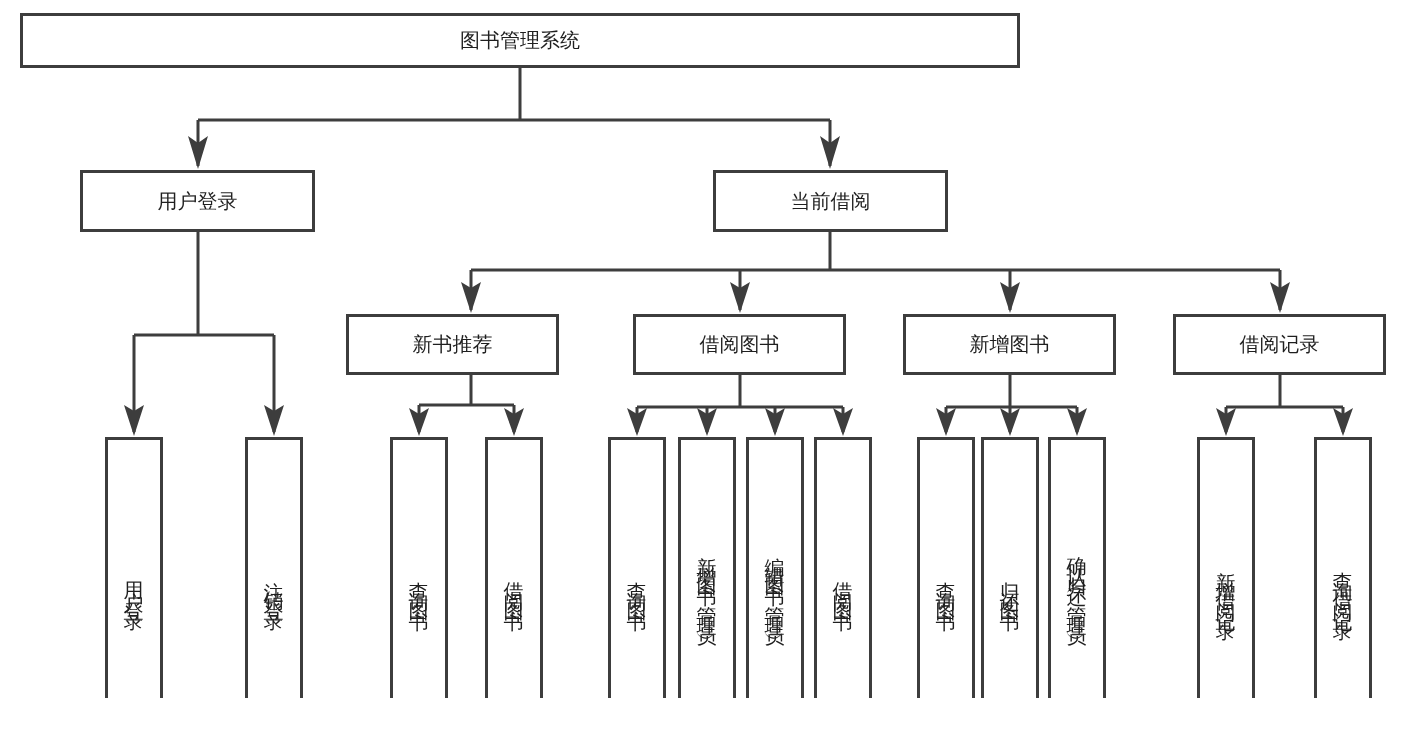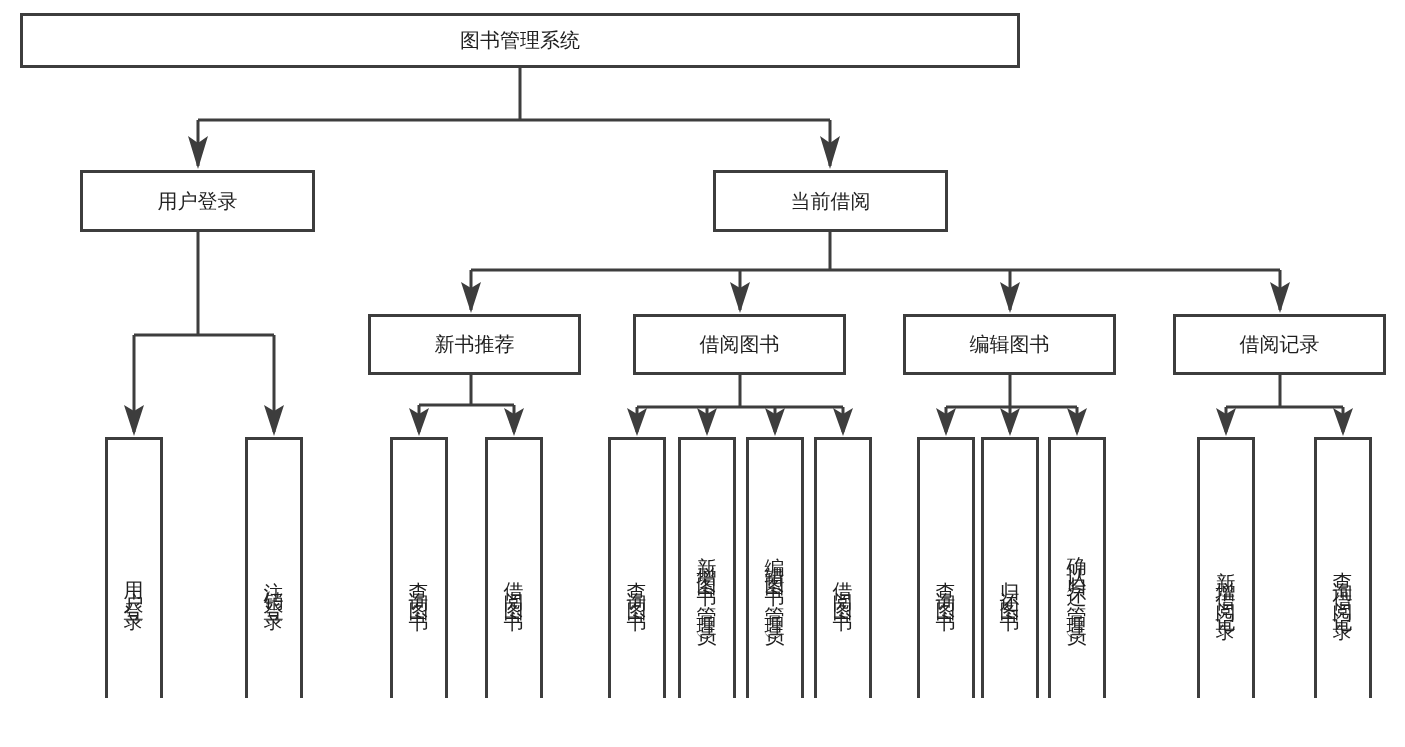--- a/index.html
+++ b/index.html
@@ -95,23 +95,23 @@
     <polygon points="1077,436 1067,408 1077,414 1087,408"></polygon>
     <polygon points="1226,436 1216,408 1226,414 1236,408"></polygon>
     <polygon points="1343,436 1333,408 1343,414 1353,408"></polygon>
   </svg>
 
   <div class="hbox root">图书管理系统</div>
 
   <div class="hbox lvl2" style="left:80px;">用户登录</div>
   <div class="hbox lvl2" style="left:713px;">当前借阅</div>
 
-  <div class="hbox lvl3" style="left:368px;">新书推荐</div>
+  <div class="hbox lvl3" style="left:346px;">新书推荐</div>
   <div class="hbox lvl3" style="left:633px;">借阅图书</div>
-  <div class="hbox lvl3" style="left:903px;">编辑图书</div>
+  <div class="hbox lvl3" style="left:903px;">新增图书</div>
   <div class="hbox lvl3" style="left:1173px;text-align:right;">借阅记录</div>
 
   <div class="vbox" style="left:105px;">
       <span class="vtext">用户登录</span>
     </div>
   <div class="vbox" style="left:245px;">
       <span class="vtext">注销登录</span>
     </div>
 
   <div class="vbox" style="left:390px;">

